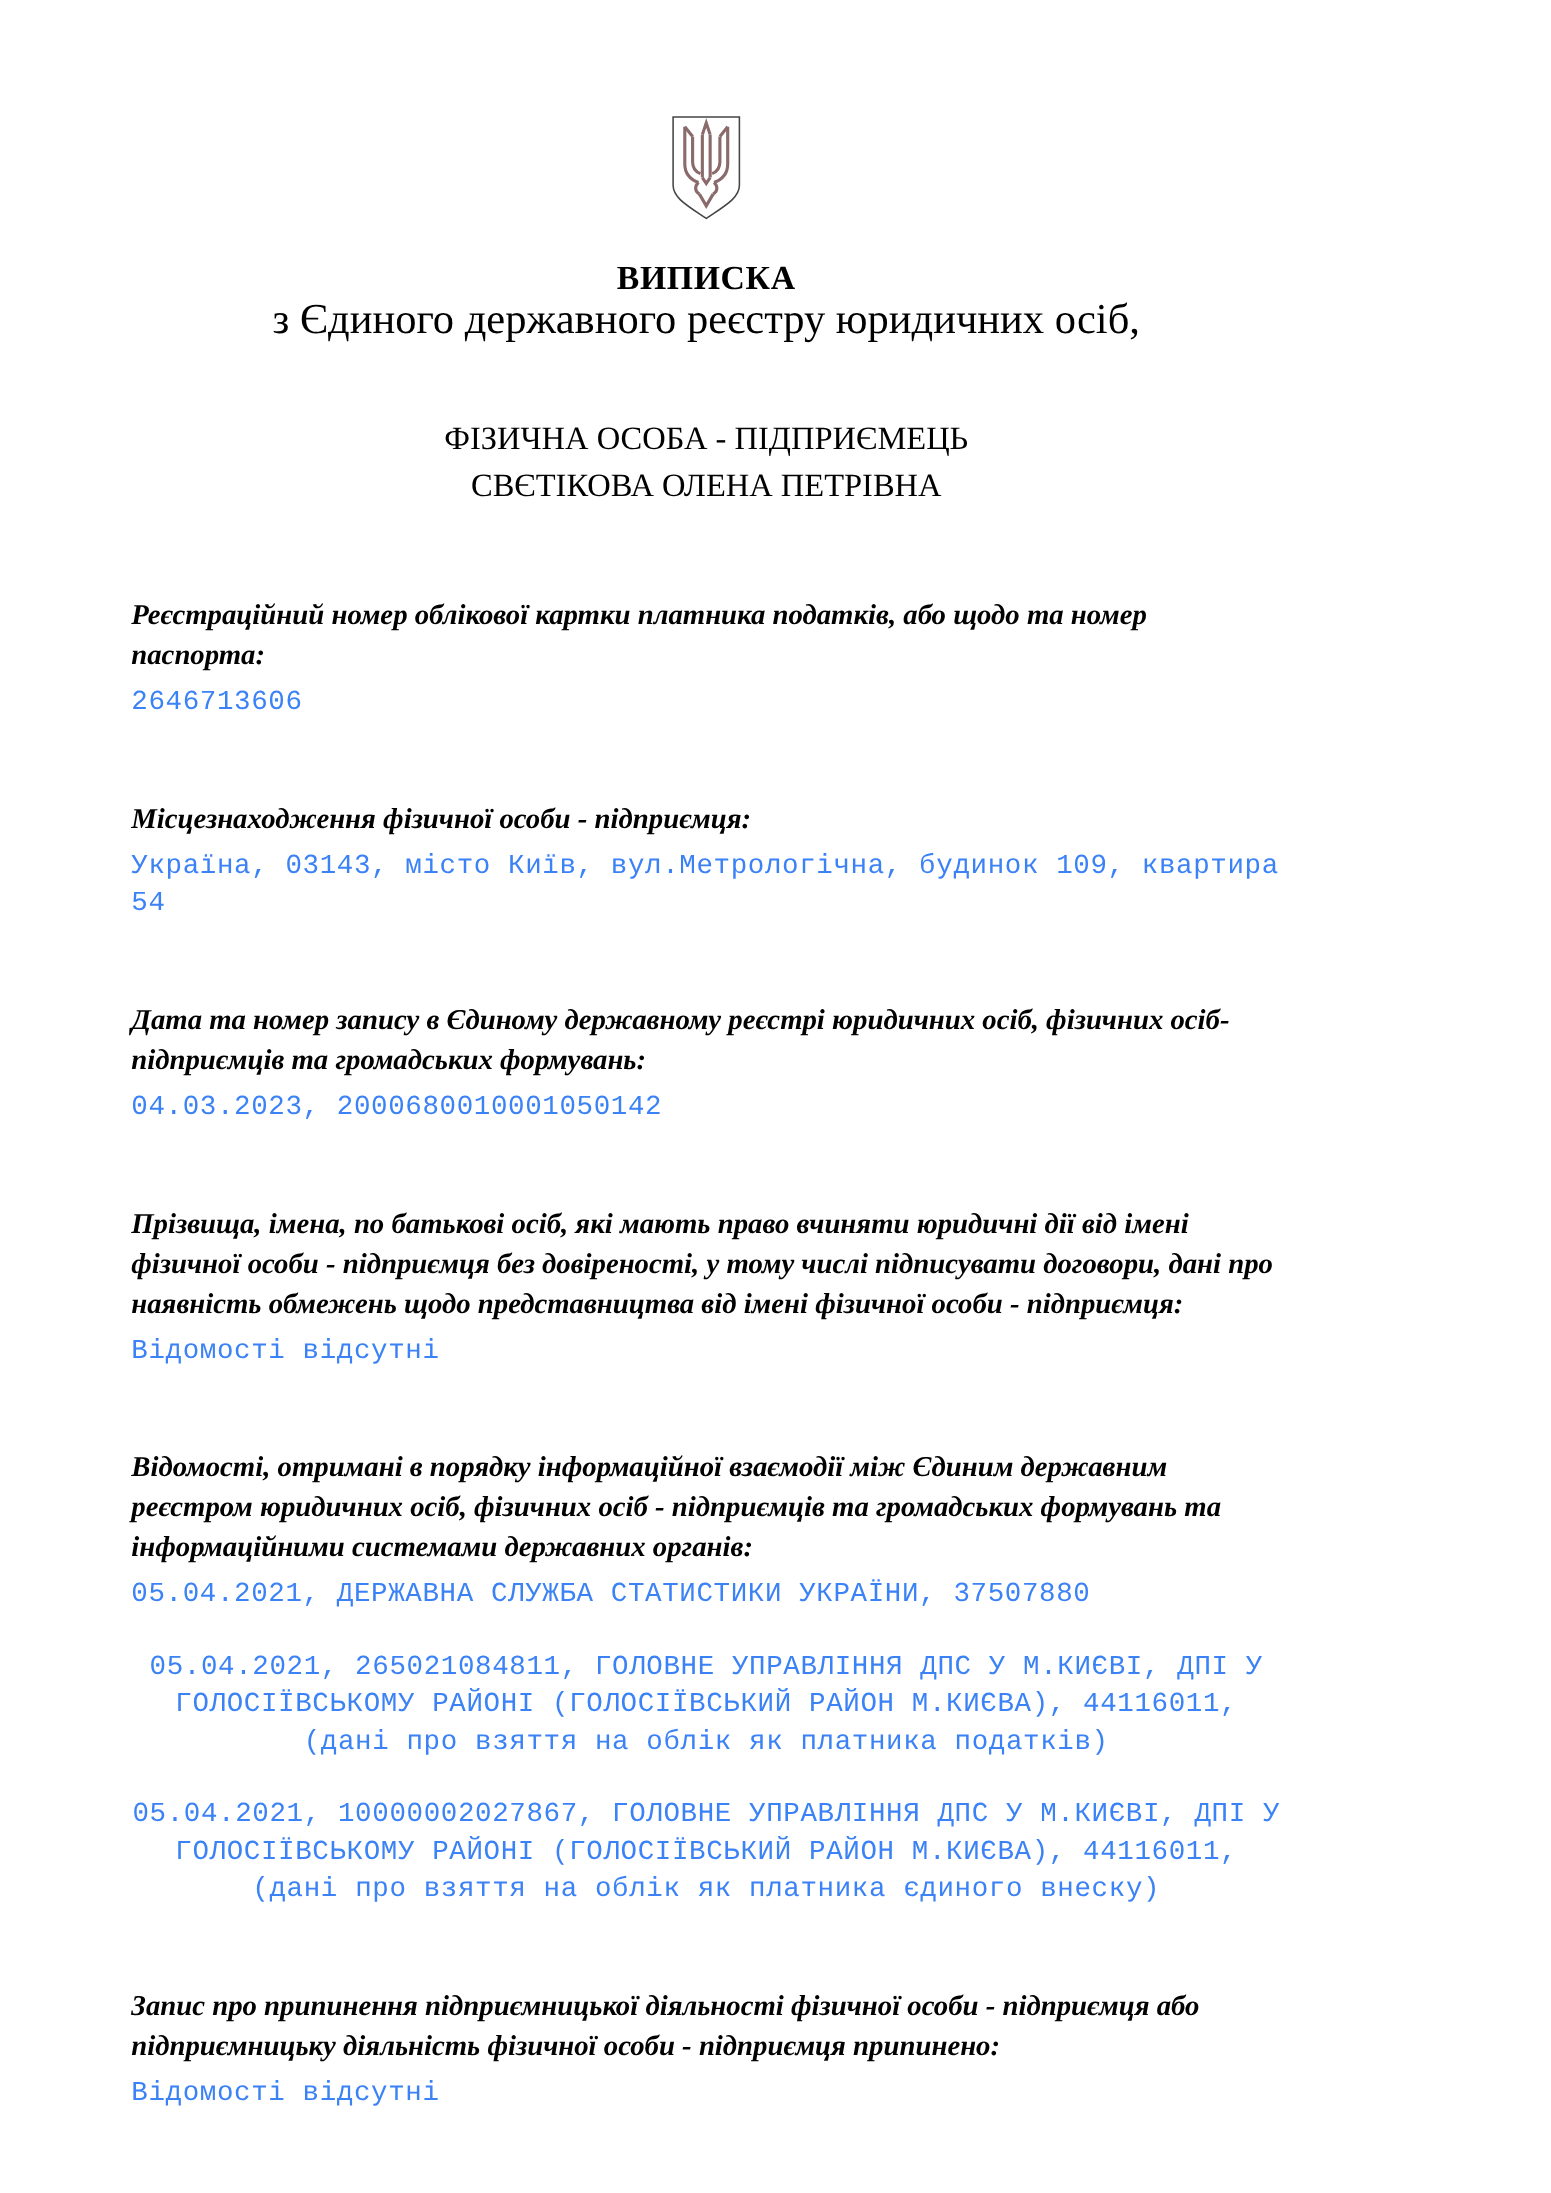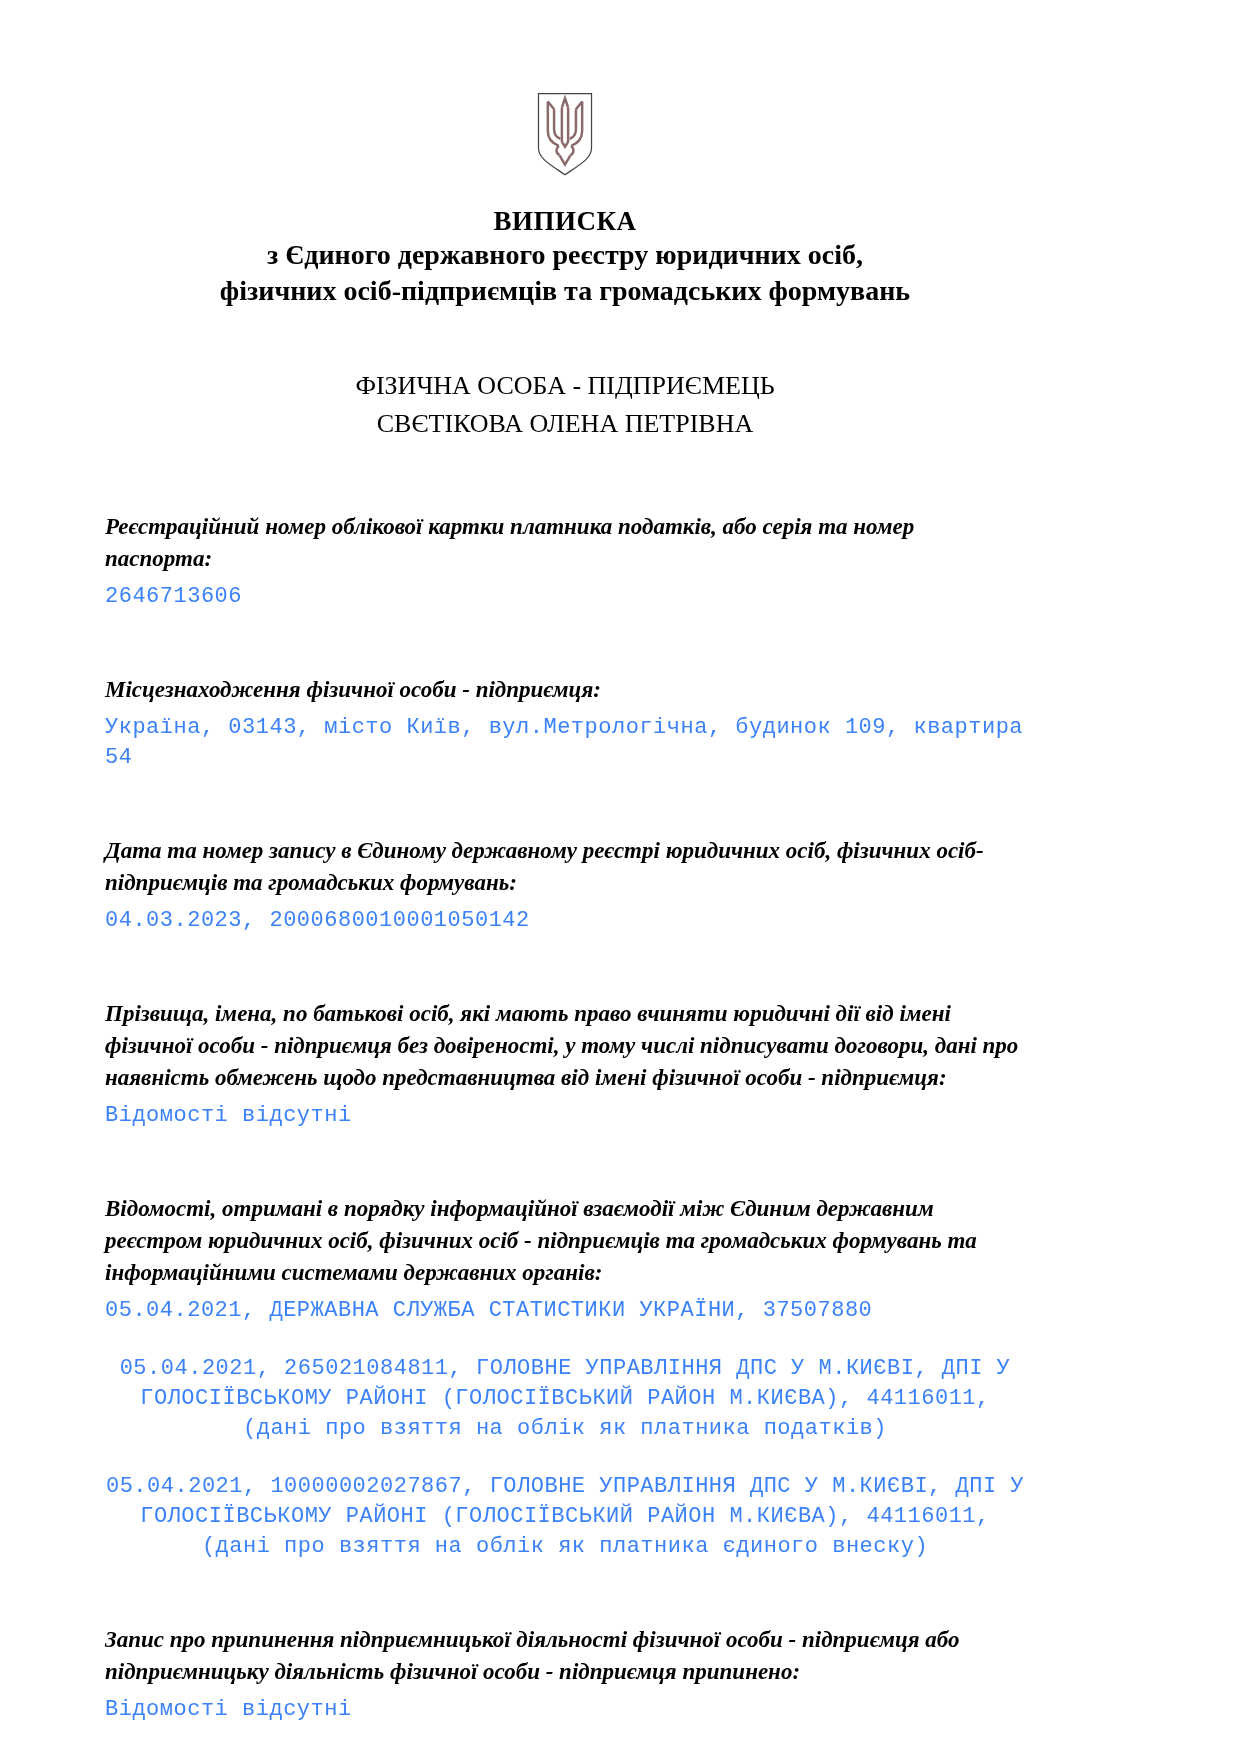--- a/index.html
+++ b/index.html
@@ -25,22 +25,22 @@
     width: 78px;
     height: 90px;
   }
   .doc-title {
     margin-top: 22px;
     font-size: 27px;
     font-weight: bold;
     letter-spacing: 0.5px;
   }
   .doc-subtitle {
-    font-size: 28px;
-    font-weight: bold;
+    font-size: 34px;
+    font-weight: normal;
     line-height: 36px;
   }
   .subject {
     margin-top: 58px;
   }
   .subject-line {
     font-size: 26px;
     font-weight: normal;
     line-height: 38px;
   }
@@ -93,32 +93,31 @@
       <path d="M46 22 L50 10 L54 22" fill="none" stroke-width="3.2" stroke="#8a6a6a"></path>
       <path d="M46 22 V66 M54 22 V66" fill="none" stroke-width="3.2" stroke="#8a6a6a"></path>
 
       <path d="M42 71 C38 75 38 80 43 83 M58 71 C62 75 62 80 57 83" fill="none" stroke-width="3.2" stroke="#8a6a6a"></path>
       <path d="M46 66 L50 72 L54 66" fill="none" stroke-width="3.2" stroke="#8a6a6a"></path>
       <path d="M43 83 L50 95 L57 83" fill="none" stroke-width="3.2" stroke="#8a6a6a"></path>
     </svg>
 
     <div class="doc-title">ВИПИСКА</div>
     <div class="doc-subtitle">з Єдиного державного реєстру юридичних осіб,</div>
-    <div class="doc-subtitle">фізичних осіб-підприємців та громадських формувань</div>
 
     <div class="subject">
       <div class="subject-line">ФІЗИЧНА ОСОБА - ПІДПРИЄМЕЦЬ</div>
       <div class="subject-line">СВЄТІКОВА ОЛЕНА ПЕТРІВНА</div>
     </div>
   </div>
 
   <div class="sections">
 
     <div class="section">
-      <div class="section-label">Реєстраційний номер облікової картки платника податків, або серія та номер паспорта:</div>
+      <div class="section-label">Реєстраційний номер облікової картки платника податків, або щодо та номер паспорта:</div>
       <div class="section-value">2646713606</div>
     </div>
 
     <div class="section">
       <div class="section-label">Місцезнаходження фізичної особи - підприємця:</div>
       <div class="section-value">Україна, 03143, місто Київ, вул.Метрологічна, будинок 109, квартира 54</div>
     </div>
 
     <div class="section">
       <div class="section-label">Дата та номер запису в Єдиному державному реєстрі юридичних осіб, фізичних осіб-підприємців та громадських формувань:</div>

